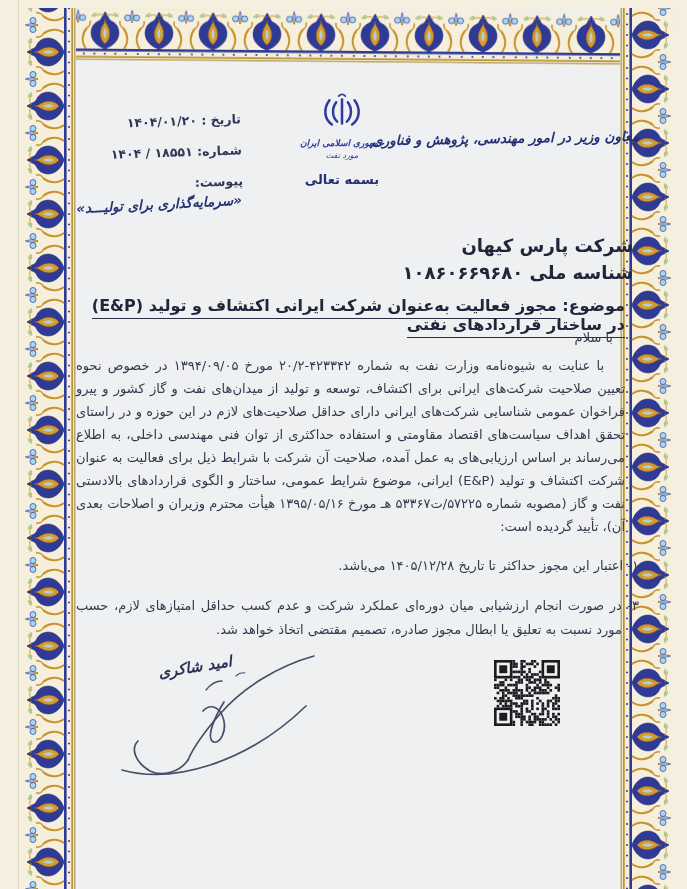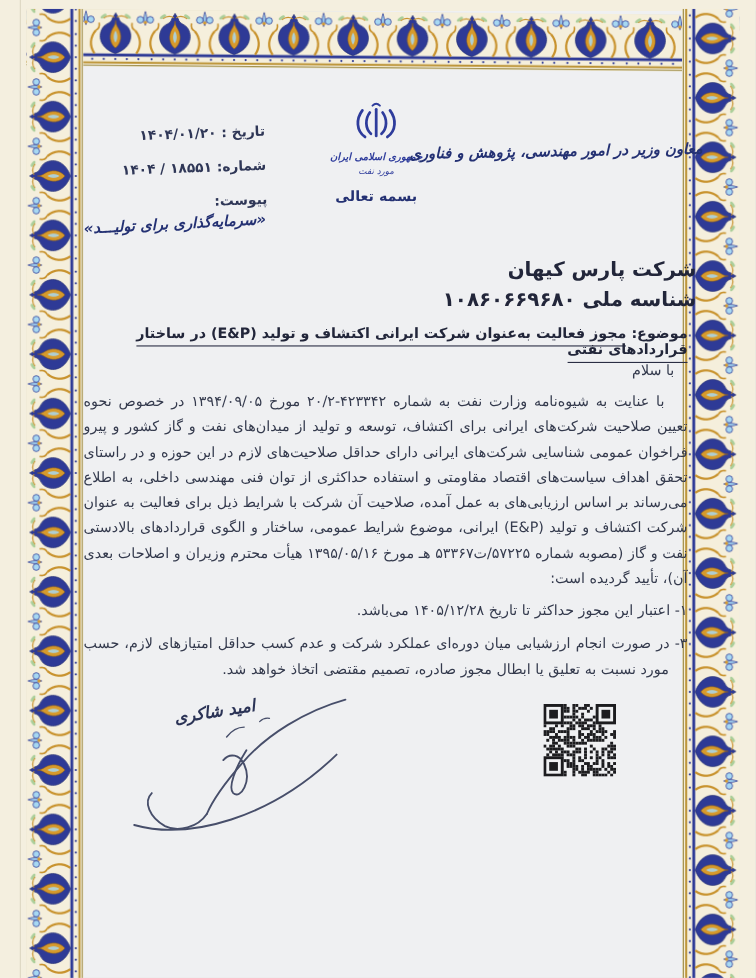--- a/index.html
+++ b/index.html
@@ -23,27 +23,27 @@
   .emblem-block{position:absolute;left:198px;top:10px;width:144px;text-align:center;color:#2e3c9c;}
   .gov{font-size:9px;font-style:italic;font-weight:bold;margin-top:2px;}
   .ministry{font-size:8px;font-style:italic;margin-top:3px;}
   .bismillah{font-size:13px;font-weight:bold;margin-top:12px;color:#243173;}
   .dept-title{position:absolute;right:-12px;top:50px;white-space:nowrap;
         font-size:13.5px;font-weight:bold;font-style:italic;color:#243173;transform:rotate(-1deg);}
   .slogan{position:absolute;left:4px;top:116px;font-size:13.5px;font-weight:bold;font-style:italic;
         color:#243173;transform:rotate(-3deg);white-space:nowrap;}
   .recipient{position:absolute;right:-6px;top:152px;text-align:right;font-size:18px;
         font-weight:bold;color:#22263a;line-height:27px;}
-  .subject{position:absolute;left:0;right:2px;top:216px;font-size:13px;font-weight:bold;color:#22263a;}
+  .subject{position:absolute;left:0;right:2px;top:216px;font-size:16px;font-weight:bold;color:#22263a;}
   .subject .u{border-bottom:1.3px solid #2a2e44;padding-bottom:2.5px;}
   .letter-body{position:absolute;left:4px;right:2px;top:250px;font-size:13px;}
   .greeting{margin:0 12px 9px 0;}
   .para{margin:0;text-align:justify;line-height:23px;text-indent:21px;}
   .items{margin:3px 0 0 0;padding:0;list-style:none;}
-  .items div{line-height:24px;text-align:justify;padding-right:17px;text-indent:-17px;margin-top:6px;}
+  .items div{line-height:24px;text-align:justify;padding-right:3px;text-indent:-17px;margin-top:16px;}
   .sign-area{position:relative;margin-top:6px;height:190px;}
   .sign-name{position:absolute;left:82px;top:10px;font-size:15px;font-weight:bold;font-style:italic;
         color:#2b3356;transform:rotate(-9deg);white-space:nowrap;}
   .scrawl{position:absolute;left:34px;top:-6px;}
   .qr{position:absolute;left:418px;top:12px;}
 </style>
 </head>
 <body>
 
 <div class="page">

